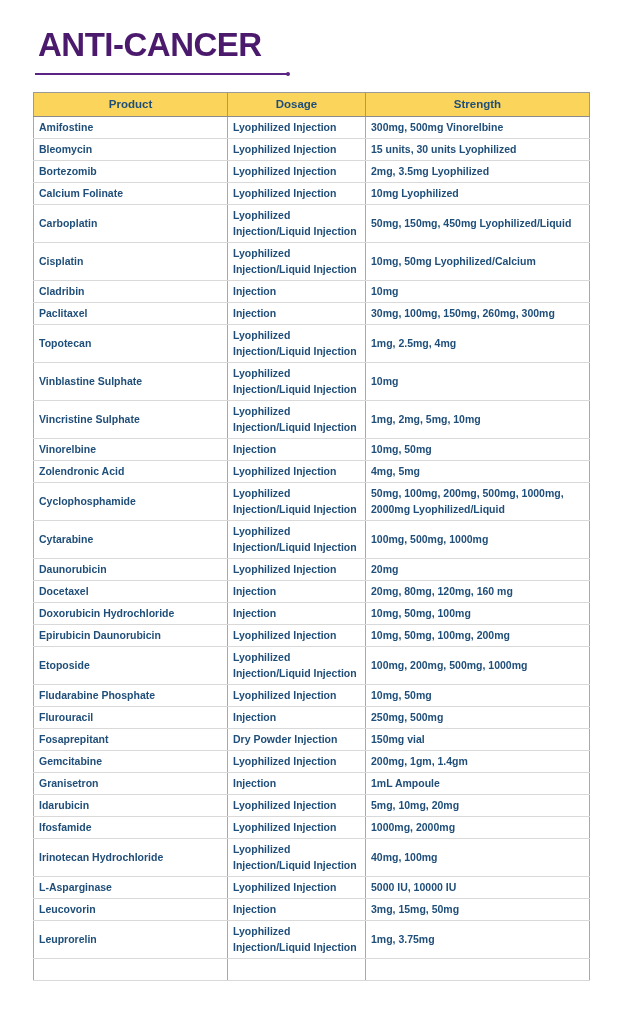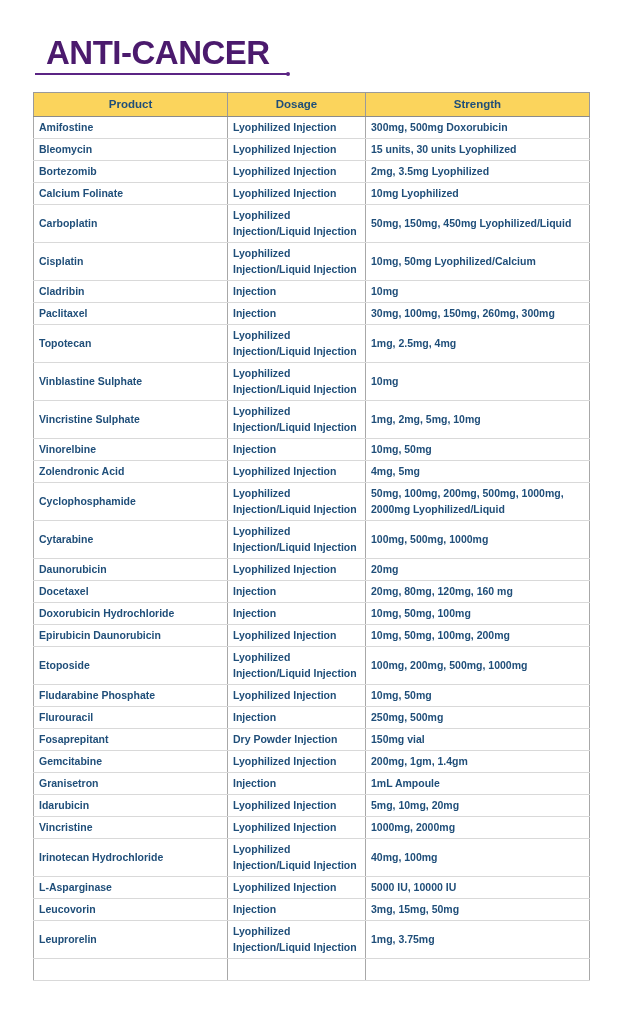--- a/index.html
+++ b/index.html
@@ -7,21 +7,21 @@
     margin: 0; padding: 0;
     width: 622px; height: 1024px;
     background: #ffffff;
     overflow: hidden;
     font-family: "Liberation Sans", sans-serif;
   }
   .page { position: relative; width: 622px; height: 1024px; background: #fff; }
 
   .page-title {
     position: absolute; left: 34px; top: 22px;
-    margin: 12px;
+    margin: 4px;
     font-size: 33px; font-weight: bold;
     letter-spacing: -0.5px;
     color: var(--title-purple, #4B1A6D);
   }
   .title-rule {
     position: absolute; left: 35px; top: 69px;
     display: flex; align-items: center; height: 10px;
   }
   .title-rule .line {
     width: 252px; height: 2.5px;
@@ -92,21 +92,21 @@
       <tr>
         <th>Product</th>
         <th>Dosage</th>
         <th>Strength</th>
       </tr>
     </thead>
     <tbody>
         <tr>
           <td>Amifostine</td>
           <td>Lyophilized Injection</td>
-          <td>300mg, 500mg Doxorubicin</td>
+          <td>300mg, 500mg Vinorelbine</td>
         </tr>
         <tr>
           <td>Bleomycin</td>
           <td>Lyophilized Injection</td>
           <td>15 units, 30 units Lyophilized</td>
         </tr>
         <tr>
           <td>Bortezomib</td>
           <td>Lyophilized Injection</td>
           <td>2mg, 3.5mg Lyophilized</td>
@@ -229,21 +229,21 @@
           <td>Granisetron</td>
           <td>Injection</td>
           <td>1mL Ampoule</td>
         </tr>
         <tr>
           <td>Idarubicin</td>
           <td>Lyophilized Injection</td>
           <td>5mg, 10mg, 20mg</td>
         </tr>
         <tr>
-          <td>Vincristine</td>
+          <td>Ifosfamide</td>
           <td>Lyophilized Injection</td>
           <td>1000mg, 2000mg</td>
         </tr>
         <tr>
           <td>Irinotecan Hydrochloride</td>
           <td>Lyophilized
 Injection/Liquid Injection</td>
           <td>40mg, 100mg</td>
         </tr>
         <tr>

